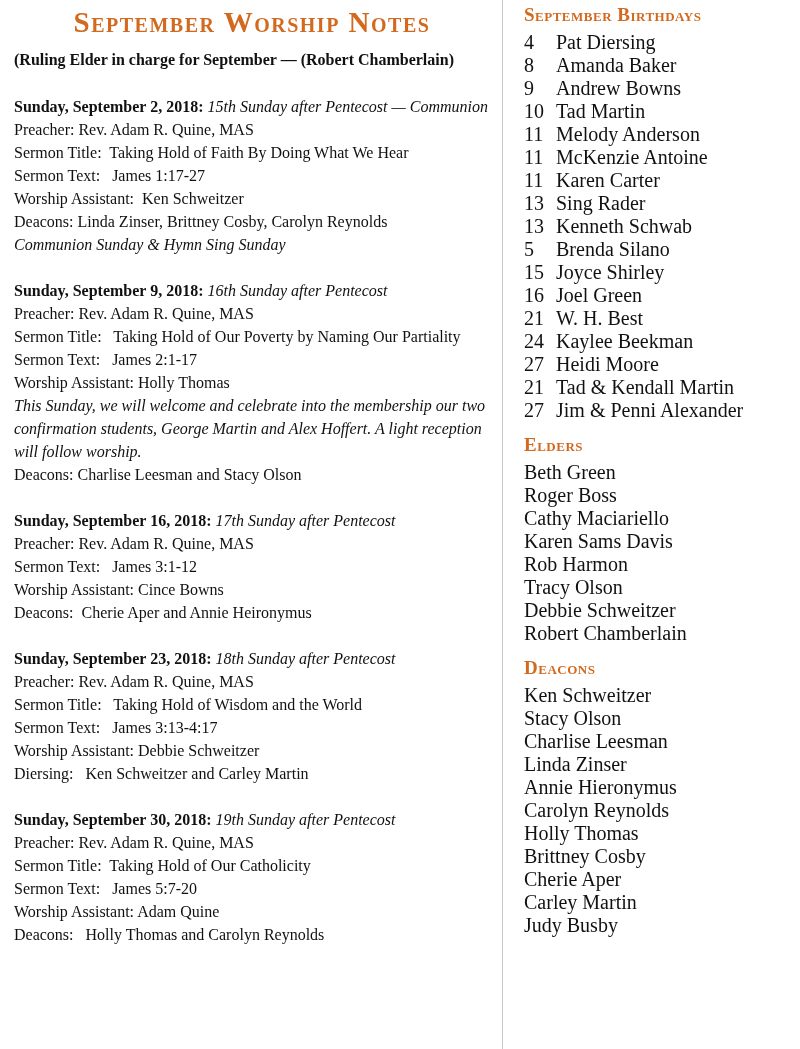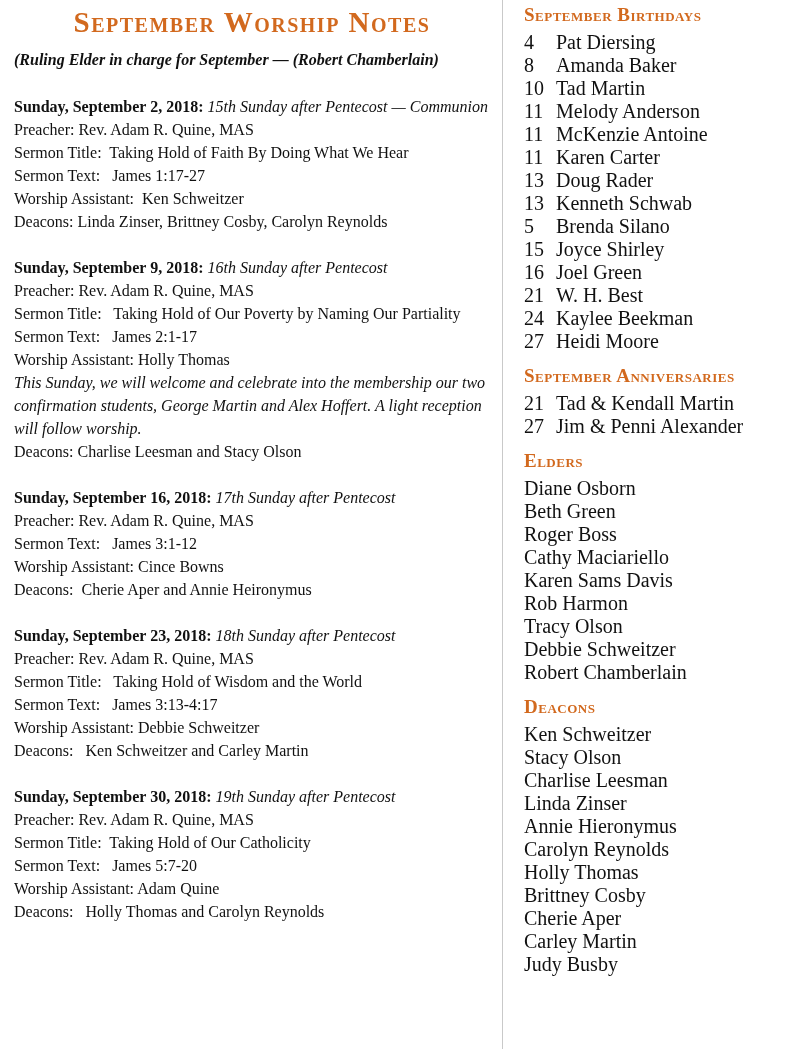--- a/index.html
+++ b/index.html
@@ -10,21 +10,21 @@
 
   .left-col { flex: 0 0 502px; padding: 6px 12px 0 14px; }
   .divider { flex: 0 0 1px; background: #c9c9c9; }
   .right-col { flex: 1; padding: 4px 8px 0 21px; }
 
   .title {
     margin: 0 0 12px 0; text-align: center;
     font-variant: small-caps; color: var(--accent);
     font-size: 29px; font-weight: 700; letter-spacing: 1.5px;
   }
-  .subtitle { margin: 12px 0 26px 0; font-weight: 700; font-style: italic; font-size: 16px; }
+  .subtitle { margin: 12px 0 26px 0; font-weight: 700; font-size: 16px; }
 
   .service { margin: 12px 0 23px 0; }
   .line { margin: 0; font-size: 16px; line-height: 23px; white-space: pre-wrap; }
   .sunday { font-style: italic; }
   .note { font-style: italic; }
 
   .heading {
     margin: 12px 0 5px 0; font-variant: small-caps; color: var(--accent);
     font-size: 19px; font-weight: 700; letter-spacing: 0.5px;
   }
@@ -43,20 +43,21 @@
 
     <div class="services">
 
         <section class="service">
           <p class="line"><b class="date">Sunday, September 2, 2018:</b> <span class="sunday">15th Sunday after Pentecost — Communion</span></p>
           <p class="line">Preacher: Rev. Adam R. Quine, MAS</p>
           <p class="line">Sermon Title:  Taking Hold of Faith By Doing What We Hear</p>
           <p class="line">Sermon Text:   James 1:17-27</p>
           <p class="line">Worship Assistant:  Ken Schweitzer</p>
           <p class="line">Deacons: Linda Zinser, Brittney Cosby, Carolyn Reynolds</p>
+          <p class="line note">Communion Sunday &amp; Hymn Sing Sunday</p>
         </section>
 
         <section class="service">
           <p class="line"><b class="date">Sunday, September 9, 2018:</b> <span class="sunday">16th Sunday after Pentecost</span></p>
           <p class="line">Preacher: Rev. Adam R. Quine, MAS</p>
           <p class="line">Sermon Title:   Taking Hold of Our Poverty by Naming Our Partiality</p>
           <p class="line">Sermon Text:   James 2:1-17</p>
           <p class="line">Worship Assistant: Holly Thomas</p>
           <p class="line note">This Sunday, we will welcome and celebrate into the membership our two confirmation students, George Martin and Alex Hoffert. A light reception will follow worship.</p>
           <p class="line">Deacons: Charlise Leesman and Stacy Olson</p>
@@ -70,21 +71,21 @@
           <p class="line">Deacons:  Cherie Aper and Annie Heironymus</p>
 
         </section>
 
         <section class="service">
           <p class="line"><b class="date">Sunday, September 23, 2018:</b> <span class="sunday">18th Sunday after Pentecost</span></p>
           <p class="line">Preacher: Rev. Adam R. Quine, MAS</p>
           <p class="line">Sermon Title:   Taking Hold of Wisdom and the World</p>
           <p class="line">Sermon Text:   James 3:13-4:17</p>
           <p class="line">Worship Assistant: Debbie Schweitzer</p>
-          <p class="line">Deacons:   Ken Schweitzer and Carley Martin</p>
+          <p class="line">Diersing:   Ken Schweitzer and Carley Martin</p>
 
         </section>
 
         <section class="service">
           <p class="line"><b class="date">Sunday, September 30, 2018:</b> <span class="sunday">19th Sunday after Pentecost</span></p>
           <p class="line">Preacher: Rev. Adam R. Quine, MAS</p>
           <p class="line">Sermon Title:  Taking Hold of Our Catholicity</p>
           <p class="line">Sermon Text:   James 5:7-20</p>
           <p class="line">Worship Assistant: Adam Quine</p>
           <p class="line">Deacons:   Holly Thomas and Carolyn Reynolds</p>
@@ -96,59 +97,58 @@
   <div class="divider"></div>
 
   <aside class="right-col">
     <h2 class="heading">September Birthdays</h2>
     <div>
 
         <p class="row"><span class="day">4</span><span class="name">Pat Diersing</span></p>
 
         <p class="row"><span class="day">8</span><span class="name">Amanda Baker</span></p>
 
+        <p class="row"><span class="day">9</span><span class="name">Andrew Bowns</span></p>
 
         <p class="row"><span class="day">10</span><span class="name">Tad Martin</span></p>
 
         <p class="row"><span class="day">11</span><span class="name">Melody Anderson</span></p>
 
         <p class="row"><span class="day">11</span><span class="name">McKenzie Antoine</span></p>
 
         <p class="row"><span class="day">11</span><span class="name">Karen Carter</span></p>
 
-        <p class="row"><span class="day">13</span><span class="name">Doug Rader</span></p>
+        <p class="row"><span class="day">13</span><span class="name">Sing Rader</span></p>
 
         <p class="row"><span class="day">13</span><span class="name">Kenneth Schwab</span></p>
 
         <p class="row"><span class="day">5</span><span class="name">Brenda Silano</span></p>
 
         <p class="row"><span class="day">15</span><span class="name">Joyce Shirley</span></p>
 
         <p class="row"><span class="day">16</span><span class="name">Joel Green</span></p>
 
         <p class="row"><span class="day">21</span><span class="name">W. H. Best</span></p>
 
         <p class="row"><span class="day">24</span><span class="name">Kaylee Beekman</span></p>
 
         <p class="row"><span class="day">27</span><span class="name">Heidi Moore</span></p>
 
       </div>
 
-    <h2 class="heading">September Anniversaries</h2>
     <div>
 
         <p class="row"><span class="day">21</span><span class="name">Tad &amp; Kendall Martin</span></p>
 
         <p class="row"><span class="day">27</span><span class="name">Jim &amp; Penni Alexander</span></p>
       </div>
 
     <h2 class="heading">Elders</h2>
     <div>
 
-        <p class="row">Diane Osborn</p>
 
         <p class="row">Beth Green</p>
 
         <p class="row">Roger Boss</p>
 
         <p class="row">Cathy Maciariello</p>
 
         <p class="row">Karen Sams Davis</p>
 
         <p class="row">Rob Harmon</p>

